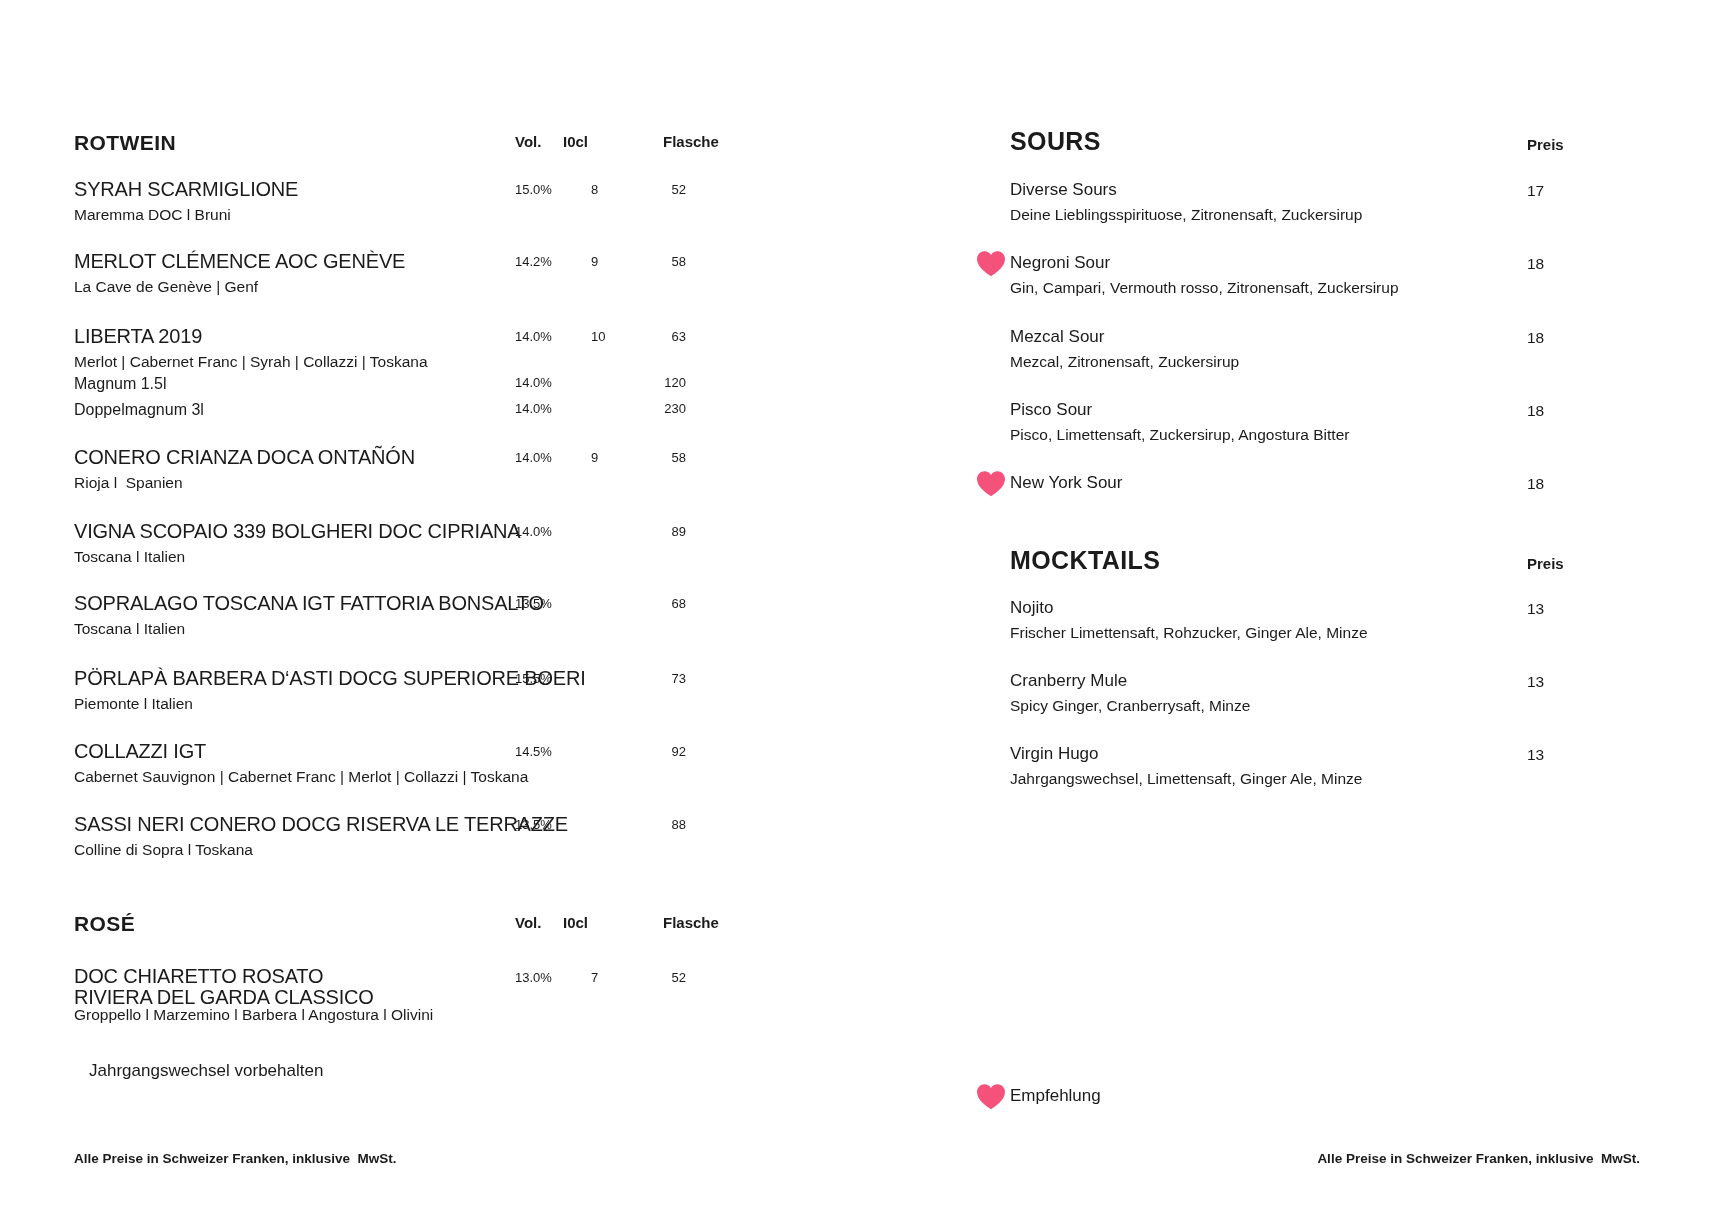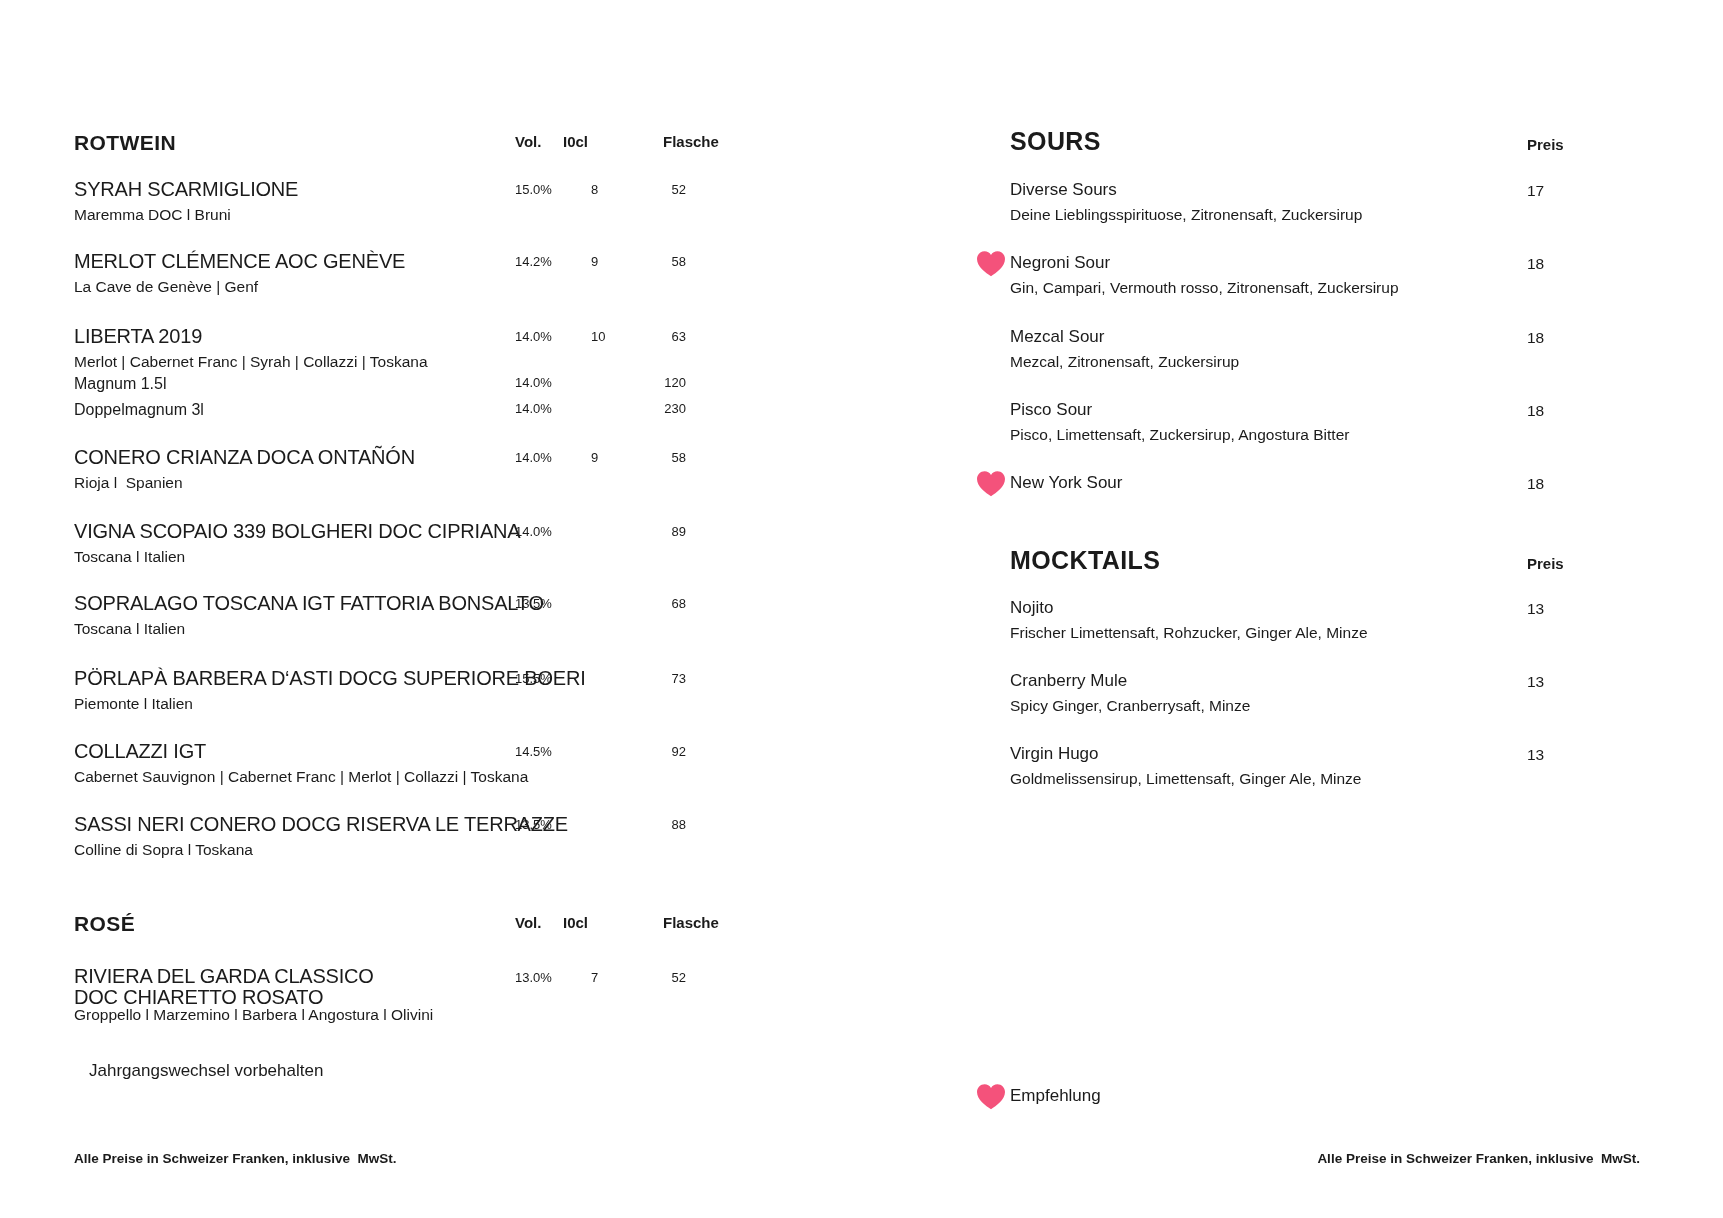--- a/index.html
+++ b/index.html
@@ -143,22 +143,22 @@
 
     <div class="sec-head" style="top:912px">
       <span class="sec-title-l">ROSÉ</span>
       <span class="colh colh-vol">Vol.</span>
       <span class="colh colh-cl">I0cl</span>
       <span class="colh colh-fl">Flasche</span>
     </div>
 
     <div class="wine" style="top:966px">
       <div class="wname" style="line-height:21px">
+        <div>DOC CHIARETTO ROSATO</div>
         <div>RIVIERA DEL GARDA CLASSICO</div>
-        <div>DOC CHIARETTO ROSATO</div>
       </div>
       <span class="num n-vol">13.0%</span>
       <span class="num n-cl">7</span>
       <span class="num n-fl">52</span>
       <div class="wsub wsub-rose">Groppello l Marzemino l Barbera l Angostura l Olivini</div>
     </div>
 
     <div class="note">Jahrgangswechsel vorbehalten</div>
     <div class="foot foot-left">Alle Preise in Schweizer Franken, inklusive  MwSt.</div>
   </div>
@@ -222,21 +222,21 @@
 
     <div class="drink" style="top:669px">
       <div class="dname">Cranberry Mule</div>
       <span class="price">13</span>
       <div class="dsub">Spicy Ginger, Cranberrysaft, Minze</div>
     </div>
 
     <div class="drink" style="top:742px">
       <div class="dname">Virgin Hugo</div>
       <span class="price">13</span>
-      <div class="dsub">Goldmelissensirup, Limettensaft, Ginger Ale, Minze</div>
+      <div class="dsub">Jahrgangswechsel, Limettensaft, Ginger Ale, Minze</div>
     </div>
 
     <div class="legend">
       <span class="heart legend-heart">
         <svg viewBox="0 0 32 29">
             <path d="M16 28.5 C10 24.5 0 17.5 0 8.8 C0 3.9 3.9 0 8.7 0 C11.7 0 14.4 1.6 16 4.1 C17.6 1.6 20.3 0 23.3 0 C28.1 0 32 3.9 32 8.8 C32 17.5 22 24.5 16 28.5 Z" fill="#f4527b"></path>
           </svg>
       </span>
       <span>Empfehlung</span>
     </div>

